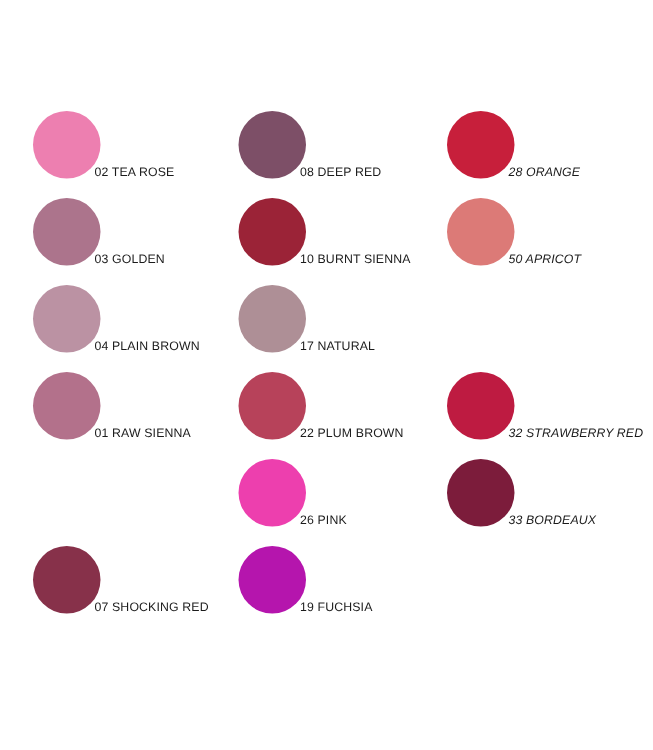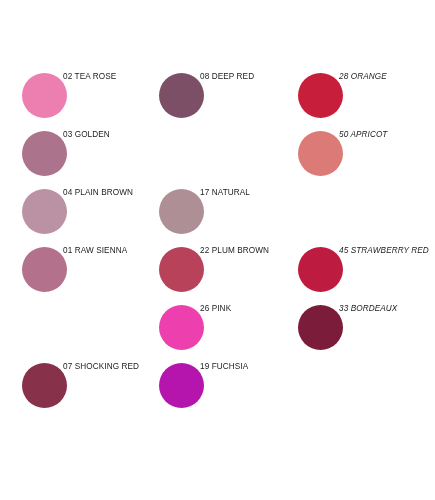--- a/index.html
+++ b/index.html
@@ -27,21 +27,21 @@
     height: 500px;
   }
   #column-1 { left: 0px; }
   #column-2 { left: 137px; }
   #column-3 { left: 276px; }
 
   .swatch-row {
     position: absolute;
     left: 0;
     display: flex;
-    align-items: flex-start;
+    align-items: flex-end;
     height: 46px;
   }
   .swatch-dot {
     width: 45px;
     height: 45px;
     border-radius: 50%;
     flex: 0 0 auto;
     display: block;
   }
   .swatch-label {
@@ -83,20 +83,24 @@
       <span class="swatch-dot" style="background:#87314A"></span>
       <span class="swatch-label">07 SHOCKING RED</span>
     </div>
   </div>
 
   <div class="swatch-column" id="column-2">
     <div class="swatch-row" style="top:73px">
       <span class="swatch-dot" style="background:#7D4F67"></span>
       <span class="swatch-label">08 DEEP RED</span>
     </div>
+    <div class="swatch-row" style="top:131px">
+      <span class="swatch-dot" style="background:#9B2337"></span>
+      <span class="swatch-label">10 BURNT SIENNA</span>
+    </div>
     <div class="swatch-row" style="top:189px">
       <span class="swatch-dot" style="background:#AE8F96"></span>
       <span class="swatch-label">17 NATURAL</span>
     </div>
     <div class="swatch-row" style="top:247px">
       <span class="swatch-dot" style="background:#B7425A"></span>
       <span class="swatch-label">22 PLUM BROWN</span>
     </div>
     <div class="swatch-row" style="top:305px">
       <span class="swatch-dot" style="background:#ED3FAE"></span>
@@ -112,21 +116,21 @@
     <div class="swatch-row" style="top:73px">
       <span class="swatch-dot" style="background:#C71F3B"></span>
       <span class="swatch-label">28 ORANGE</span>
     </div>
     <div class="swatch-row" style="top:131px">
       <span class="swatch-dot" style="background:#DC7A77"></span>
       <span class="swatch-label">50 APRICOT</span>
     </div>
     <div class="swatch-row" style="top:247px">
       <span class="swatch-dot" style="background:#BE1B41"></span>
-      <span class="swatch-label">45 STRAWBERRY RED</span>
+      <span class="swatch-label">32 STRAWBERRY RED</span>
     </div>
     <div class="swatch-row" style="top:305px">
       <span class="swatch-dot" style="background:#7C1C3B"></span>
       <span class="swatch-label">33 BORDEAUX</span>
     </div>
   </div>
 
 </div>
 
 </body></html>

